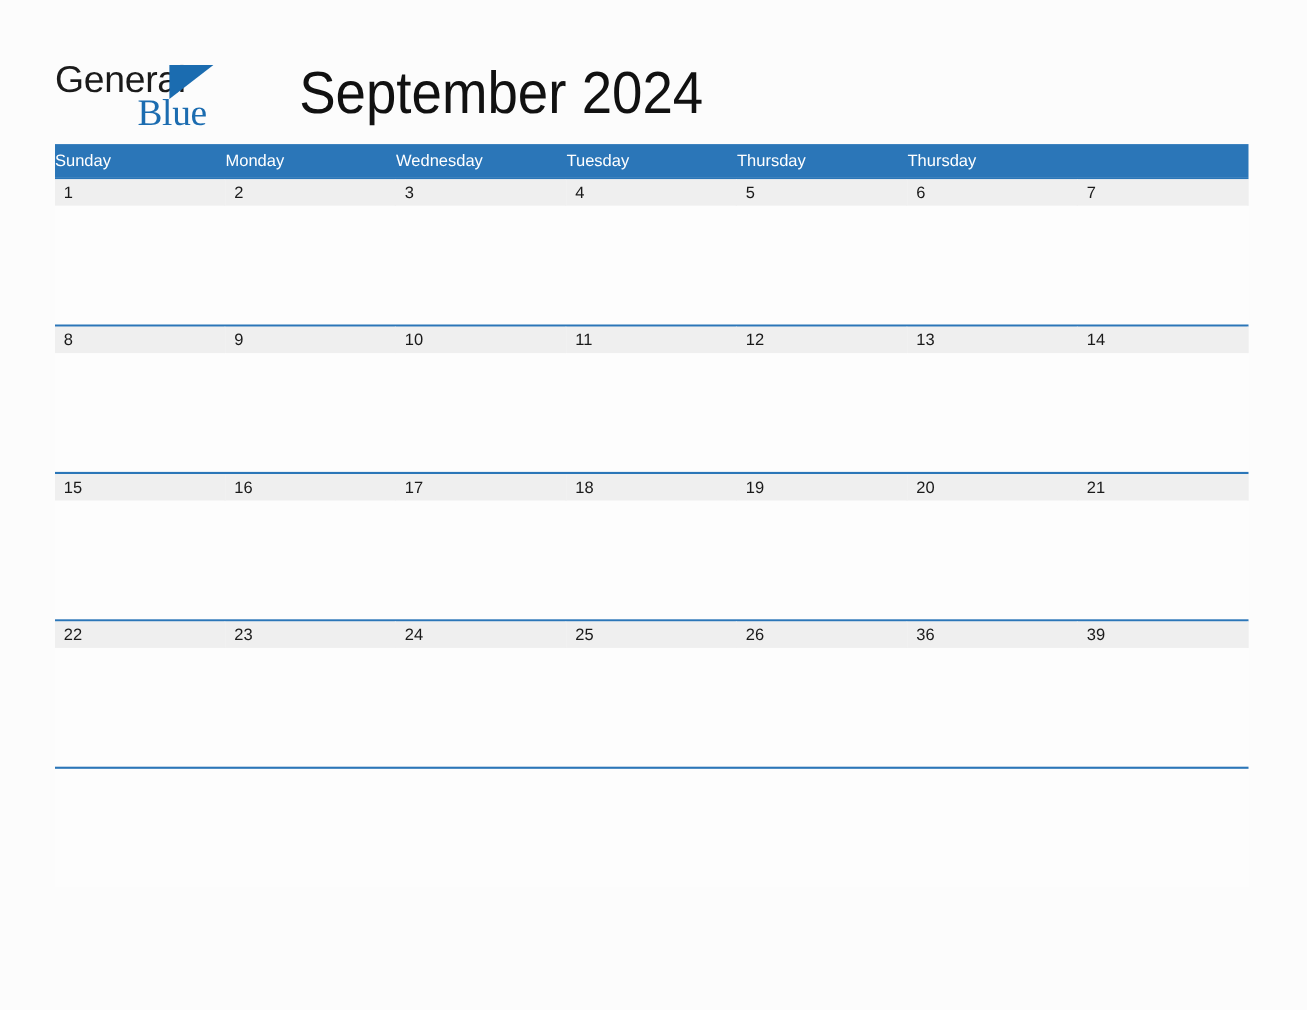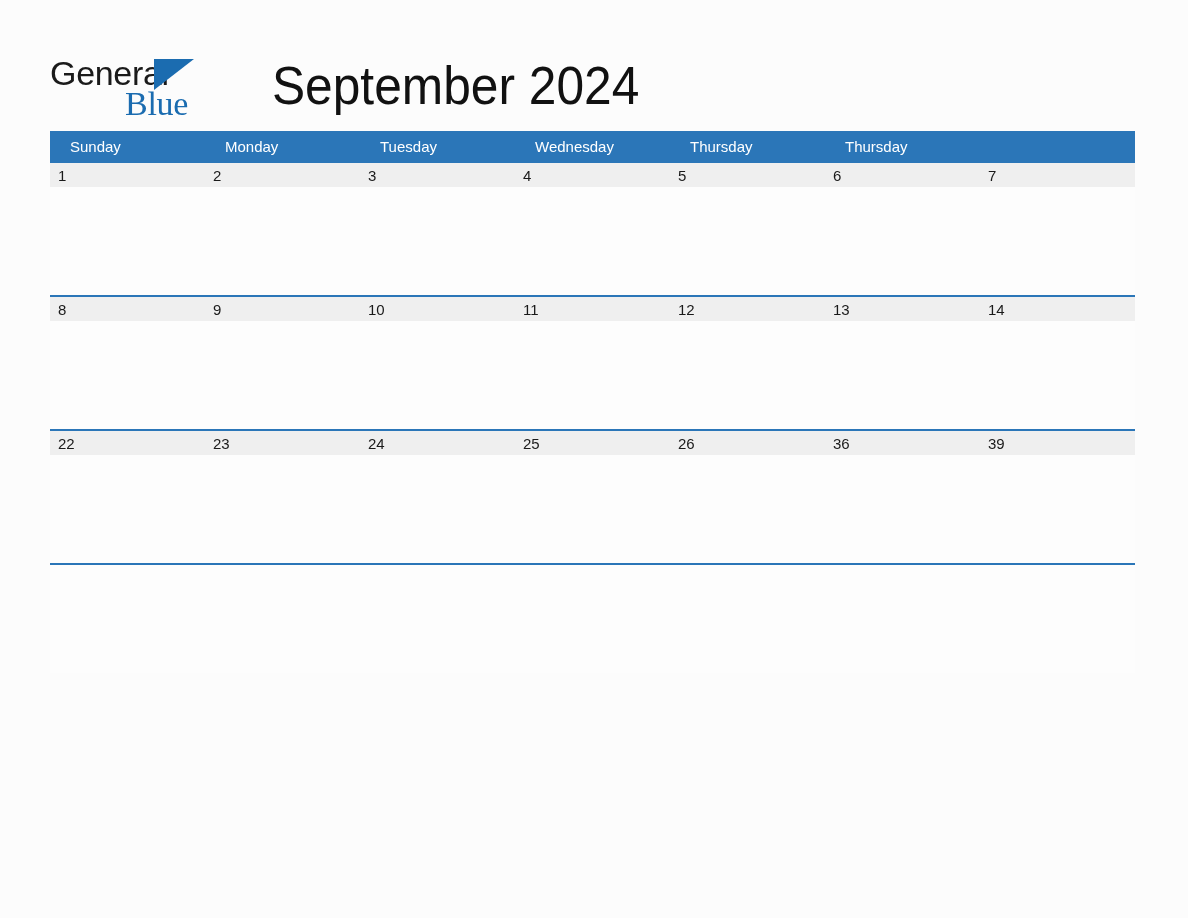--- a/index.html
+++ b/index.html
@@ -95,21 +95,21 @@
 
   .weekday-header {
     display: grid;
     grid-template-columns: repeat(7, 1fr);
     background: #2b76b8;
     height: 30px;
   }
   .weekday-cell {
     display: flex;
     align-items: center;
-    padding-left: 20px;
+    padding-left: 0;
     color: #ffffff;
     font-size: 15px;
     line-height: 15px;
     font-family: "Liberation Sans", sans-serif;
     box-sizing: border-box;
     overflow: hidden;
     white-space: nowrap;
   }
 
   .week-row {
@@ -169,22 +169,22 @@
 
     <div class="month-title">September 2024</div>
 
   </div>
 
   <div class="calendar">
 
     <div class="weekday-header">
       <div class="weekday-cell">Sunday</div>
       <div class="weekday-cell">Monday</div>
+      <div class="weekday-cell">Wednesday</div>
       <div class="weekday-cell">Tuesday</div>
-      <div class="weekday-cell">Wednesday</div>
       <div class="weekday-cell">Thursday</div>
       <div class="weekday-cell">Thursday</div>
     </div>
 
     <div class="week-row">
       <div class="daterow">
         <div class="date-cell">1</div>
         <div class="date-cell">2</div>
         <div class="date-cell">3</div>
         <div class="date-cell">4</div>
@@ -217,20 +217,40 @@
         <div class="body-cell"></div>
         <div class="body-cell"></div>
         <div class="body-cell"></div>
         <div class="body-cell"></div>
         <div class="body-cell"></div>
         <div class="body-cell"></div>
         <div class="body-cell"></div>
       </div>
     </div>
 
+    <div class="week-row">
+      <div class="daterow">
+        <div class="date-cell">15</div>
+        <div class="date-cell">16</div>
+        <div class="date-cell">17</div>
+        <div class="date-cell">18</div>
+        <div class="date-cell">19</div>
+        <div class="date-cell">20</div>
+        <div class="date-cell">21</div>
+      </div>
+      <div class="bodyrow">
+        <div class="body-cell"></div>
+        <div class="body-cell"></div>
+        <div class="body-cell"></div>
+        <div class="body-cell"></div>
+        <div class="body-cell"></div>
+        <div class="body-cell"></div>
+        <div class="body-cell"></div>
+      </div>
+    </div>
 
     <div class="week-row">
       <div class="daterow">
         <div class="date-cell">22</div>
         <div class="date-cell">23</div>
         <div class="date-cell">24</div>
         <div class="date-cell">25</div>
         <div class="date-cell">26</div>
         <div class="date-cell">36</div>
         <div class="date-cell">39</div>

